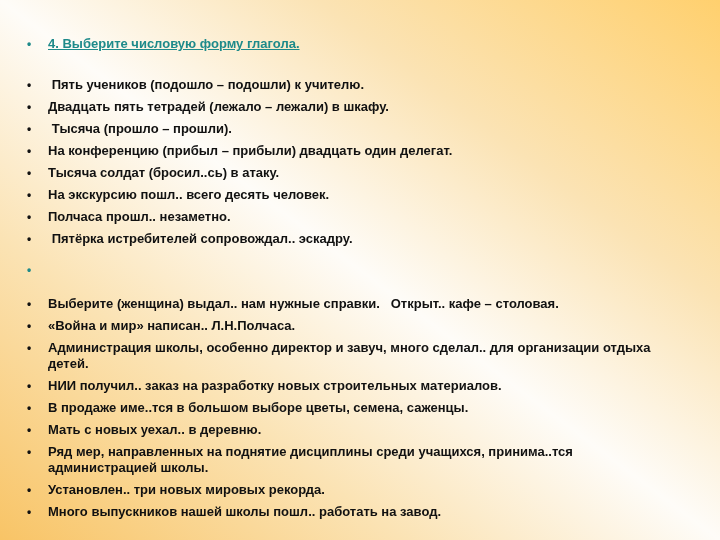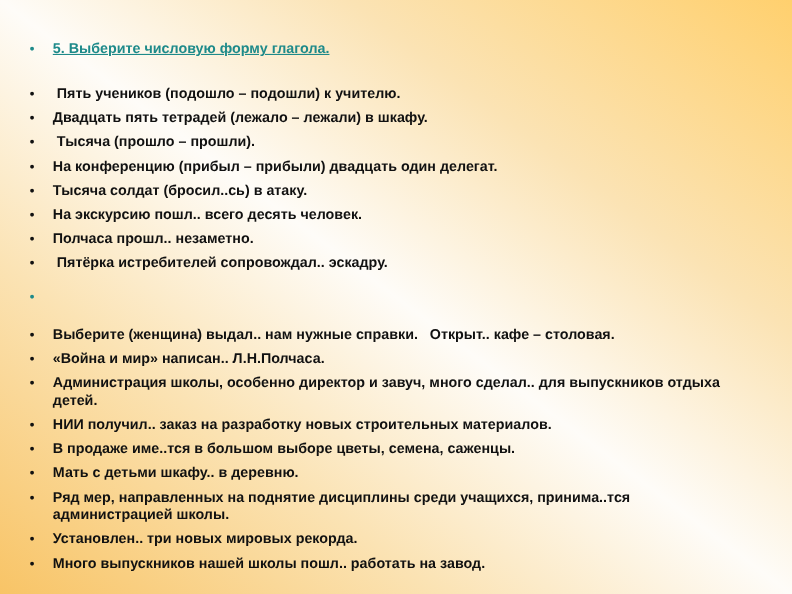--- a/index.html
+++ b/index.html
@@ -63,21 +63,21 @@
 </style>
 </head>
 <body>
 
 <div class="slide">
   <div class="content">
 
     <div class="section section-1">
       <div class="row heading-row">
         <span class="bullet">•</span>
-        <span class="heading-text">5. Выберите числовую форму глагола.</span>
+        <span class="heading-text">4. Выберите числовую форму глагола.</span>
       </div>
       <ul class="items">
 
           <li>
             <span class="bullet">•</span>
             <span class="item-text"> Пять учеников (подошло – подошли) к учителю.</span>
           </li>
 
           <li>
             <span class="bullet">•</span>
@@ -127,36 +127,36 @@
             <span class="item-text">Выберите (женщина) выдал.. нам нужные справки.   Открыт.. кафе – столовая.</span>
           </li>
 
           <li>
             <span class="bullet">•</span>
             <span class="item-text">«Война и мир» написан.. Л.Н.Полчаса.</span>
           </li>
 
           <li>
             <span class="bullet">•</span>
-            <span class="item-text">Администрация школы, особенно директор и завуч, много сделал.. для выпускников отдыха детей.</span>
+            <span class="item-text">Администрация школы, особенно директор и завуч, много сделал.. для организации отдыха детей.</span>
           </li>
 
           <li>
             <span class="bullet">•</span>
             <span class="item-text">НИИ получил.. заказ на разработку новых строительных материалов.</span>
           </li>
 
           <li>
             <span class="bullet">•</span>
             <span class="item-text">В продаже име..тся в большом выборе цветы, семена, саженцы.</span>
           </li>
 
           <li>
             <span class="bullet">•</span>
-            <span class="item-text">Мать с детьми шкафу.. в деревню.</span>
+            <span class="item-text">Мать с новых уехал.. в деревню.</span>
           </li>
 
           <li>
             <span class="bullet">•</span>
             <span class="item-text">Ряд мер, направленных на поднятие дисциплины среди учащихся, принима..тся администрацией школы.</span>
           </li>
 
           <li>
             <span class="bullet">•</span>
             <span class="item-text">Установлен.. три новых мировых рекорда.</span>

